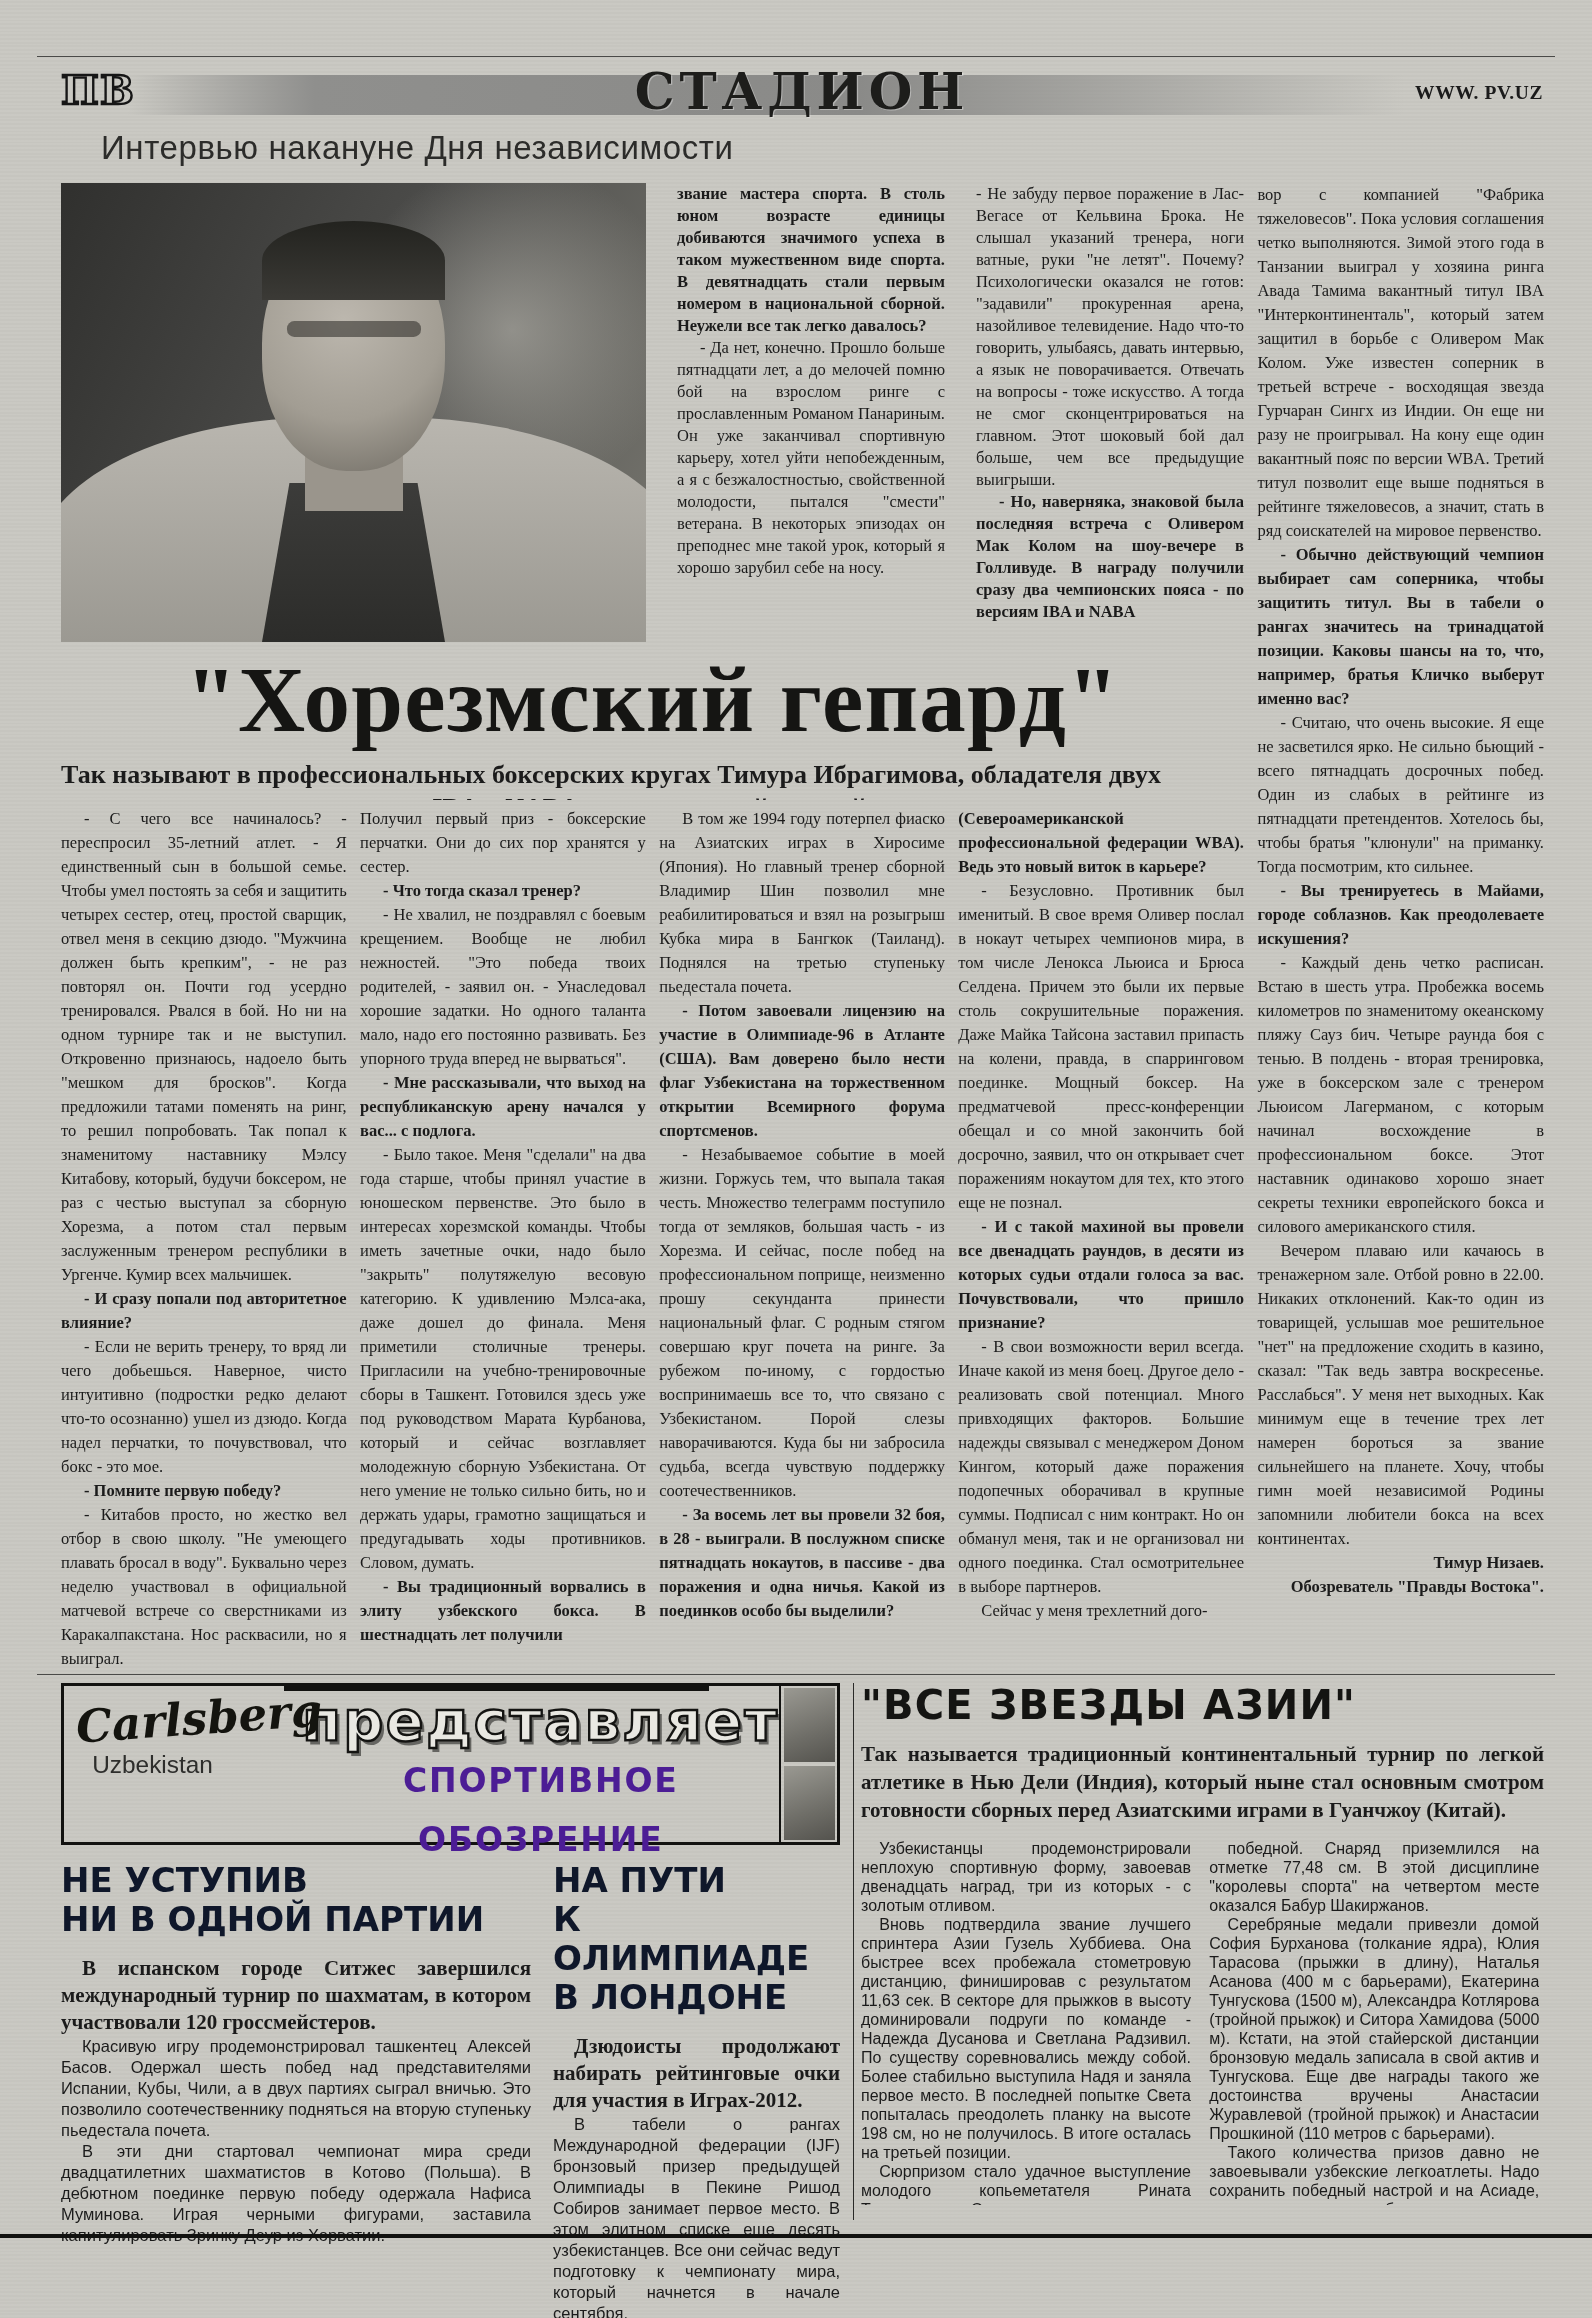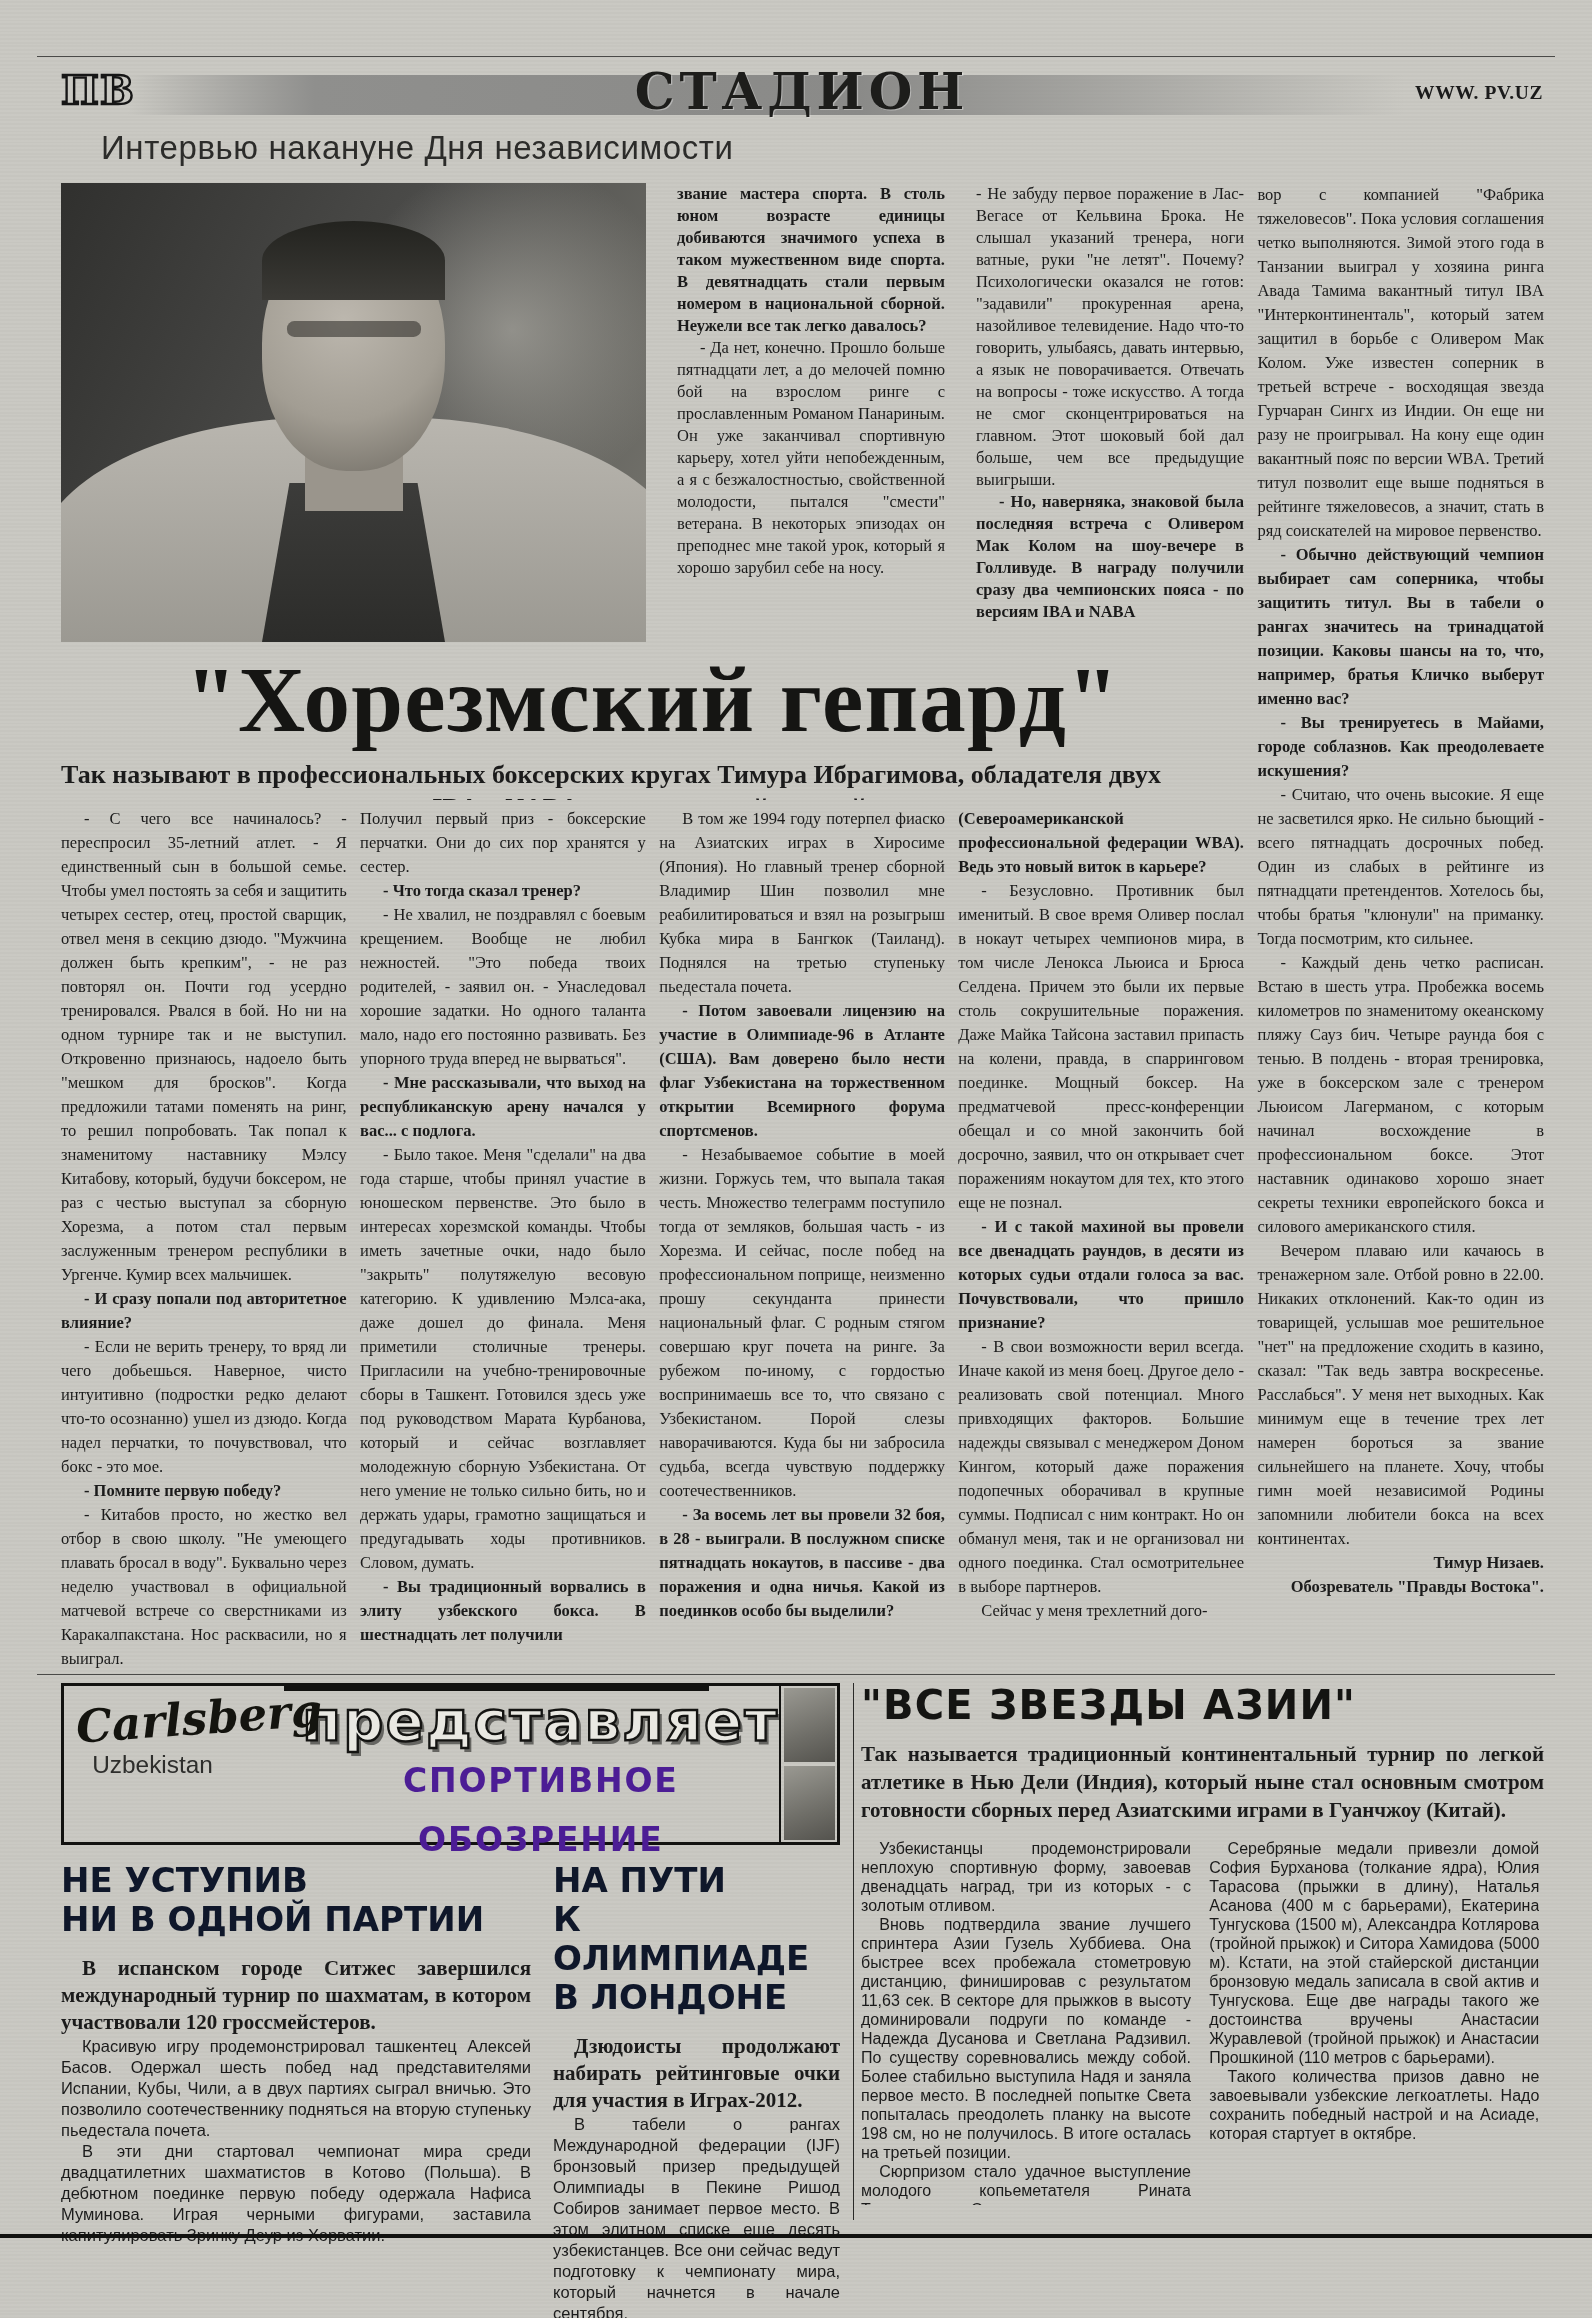--- a/index.html
+++ b/index.html
@@ -162,22 +162,22 @@
             <p class="para a">- Безусловно. Противник был именитый. В свое время Оливер послал в нокаут четырех чемпионов мира, в том числе Ленокса Льюиса и Брюса Селдена. Причем это были их первые столь сокрушительные поражения. Даже Майка Тайсона заставил припасть на колени, правда, в спарринговом поединке. Мощный боксер. На предматчевой пресс-конференции обещал и со мной закончить бой досрочно, заявил, что он открывает счет поражениям нокаутом для тех, кто этого еще не познал.</p>
             <p class="para q">- И с такой махиной вы провели все двенадцать раундов, в десяти из которых судьи отдали голоса за вас. Почувствовали, что пришло признание?</p>
             <p class="para a">- В свои возможности верил всегда. Иначе какой из меня боец. Другое дело - реализовать свой потенциал. Много привходящих факторов. Большие надежды связывал с менеджером Доном Кингом, который даже поражения подопечных оборачивал в крупные суммы. Подписал с ним контракт. Но он обманул меня, так и не организовал ни одного поединка. Стал осмотрительнее в выборе партнеров.</p>
             <p class="para a">Сейчас у меня трехлетний дого-</p>
           </div>
       </div>
     </div>
     <div class="iv-col5 itxt">
         <p class="para a cont">вор с компанией "Фабрика тяжеловесов". Пока условия соглашения четко выполняются. Зимой этого года в Танзании выиграл у хозяина ринга Авада Тамима вакантный титул IBA "Интерконтиненталь", который затем защитил в борьбе с Оливером Мак Колом. Уже известен соперник в третьей встрече - восходящая звезда Гурчаран Сингх из Индии. Он еще ни разу не проигрывал. На кону еще один вакантный пояс по версии WBA. Третий титул позволит еще выше подняться в рейтинге тяжеловесов, а значит, стать в ряд соискателей на мировое первенство.</p>
         <p class="para q">- Обычно действующий чемпион выбирает сам соперника, чтобы защитить титул. Вы в табели о рангах значитесь на тринадцатой позиции. Каковы шансы на то, что, например, братья Кличко выберут именно вас?</p>
+        <p class="para a">- Считаю, что очень высокие. Я еще не засветился ярко. Не сильно бьющий - всего пятнадцать досрочных побед. Один из слабых в рейтинге из пятнадцати претендентов. Хотелось бы, чтобы братья "клюнули" на приманку. Тогда посмотрим, кто сильнее.</p>
         <p class="para q">- Вы тренируетесь в Майами, городе соблазнов. Как преодолеваете искушения?</p>
-        <p class="para a">- Считаю, что очень высокие. Я еще не засветился ярко. Не сильно бьющий - всего пятнадцать досрочных побед. Один из слабых в рейтинге из пятнадцати претендентов. Хотелось бы, чтобы братья "клюнули" на приманку. Тогда посмотрим, кто сильнее.</p>
         <p class="para a">- Каждый день четко расписан. Встаю в шесть утра. Пробежка восемь километров по знаменитому океанскому пляжу Сауз бич. Четыре раунда боя с тенью. В полдень - вторая тренировка, уже в боксерском зале с тренером Льюисом Лагерманом, с которым начинал восхождение в профессиональном боксе. Этот наставник одинаково хорошо знает секреты техники европейского бокса и силового американского стиля.</p>
         <p class="para a">Вечером плаваю или качаюсь в тренажерном зале. Отбой ровно в 22.00. Никаких отклонений. Как-то один из товарищей, услышав мое решительное "нет" на предложение сходить в казино, сказал: "Так ведь завтра воскресенье. Расслабься". У меня нет выходных. Как минимум еще в течение трех лет намерен бороться за звание сильнейшего на планете. Хочу, чтобы гимн моей независимой Родины запомнили любители бокса на всех континентах.</p>
         <p class="para sign">Тимур Низаев.</p>
         <p class="para sign">Обозреватель "Правды Востока".</p>
       </div>
   </div>
 
   <div class="mid-rule"></div>
   <div class="v-div"></div>
 
@@ -223,20 +223,21 @@
     <div class="bottom-right">
       <div class="ath-title">"ВСЕ ЗВЕЗДЫ АЗИИ"</div>
       <div class="ath-lead">Так называется традиционный континентальный турнир по легкой атлетике в Нью Дели (Индия), который ныне стал основным смотром готовности сборных перед Азиатскими играми в Гуанчжоу (Китай).</div>
       <div class="ath-cols">
         <div class="ath-col">
             <p class="para b">Узбекистанцы продемонстрировали неплохую спортивную форму, завоевав двенадцать наград, три из которых - с золотым отливом.</p>
             <p class="para b">Вновь подтвердила звание лучшего спринтера Азии Гузель Хуббиева. Она быстрее всех пробежала стометровую дистанцию, финишировав с результатом 11,63 сек. В секторе для прыжков в высоту доминировали подруги по команде - Надежда Дусанова и Светлана Радзивил. По существу соревновались между собой. Более стабильно выступила Надя и заняла первое место. В последней попытке Света попыталась преодолеть планку на высоте 198 см, но не получилось. В итоге осталась на третьей позиции.</p>
             <p class="para b">Сюрпризом стало удачное выступление молодого копьеметателя Рината Тарзуманова. Одна из его шести попыток оказалась</p>
           </div>
         <div class="ath-col">
+            <p class="para b cont">победной. Снаряд приземлился на отметке 77,48 см. В этой дисциплине "королевы спорта" на четвертом месте оказался Бабур Шакиржанов.</p>
             <p class="para b">Серебряные медали привезли домой София Бурханова (толкание ядра), Юлия Тарасова (прыжки в длину), Наталья Асанова (400 м с барьерами), Екатерина Тунгускова (1500 м), Александра Котлярова (тройной прыжок) и Ситора Хамидова (5000 м). Кстати, на этой стайерской дистанции бронзовую медаль записала в свой актив и Тунгускова. Еще две награды такого же достоинства вручены Анастасии Журавлевой (тройной прыжок) и Анастасии Прошкиной (110 метров с барьерами).</p>
             <p class="para b">Такого количества призов давно не завоевывали узбекские легкоатлеты. Надо сохранить победный настрой и на Асиаде, которая стартует в октябре.</p>
           </div>
       </div>
     </div>
   </div>
 
   <div class="footer-rule"></div>
 
 </div>

